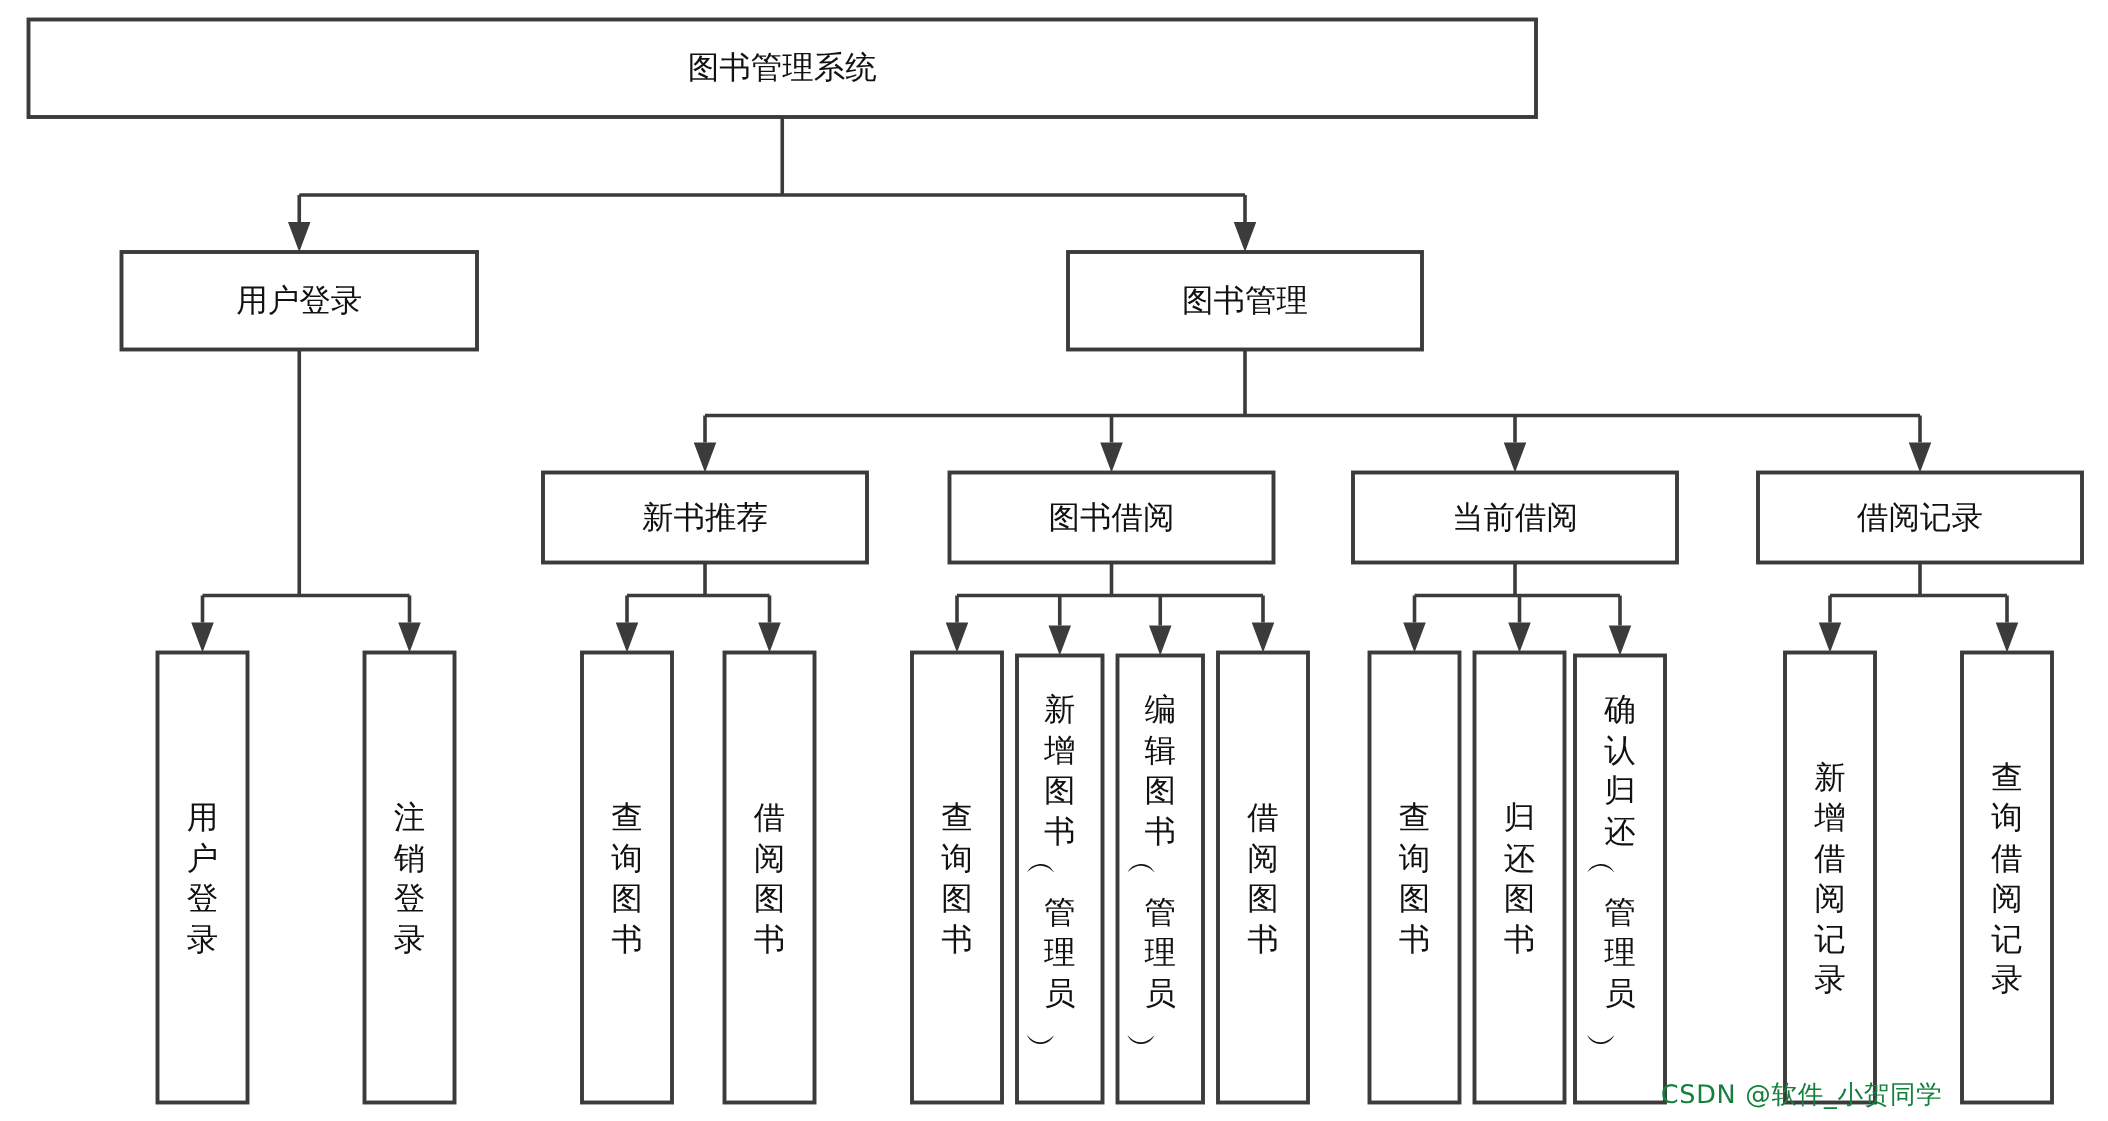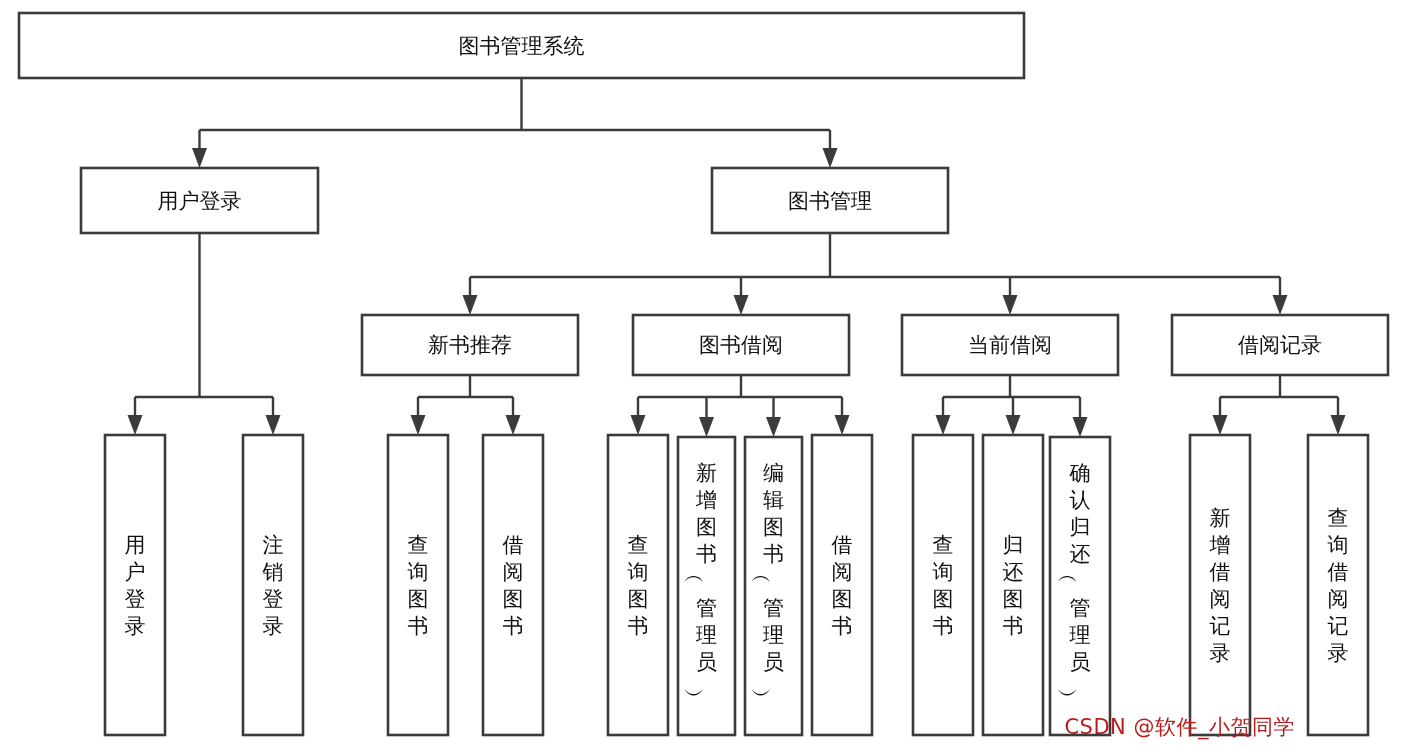--- a/index.html
+++ b/index.html
@@ -51,22 +51,22 @@
     font-family: "DejaVu Sans", "Liberation Sans", sans-serif;
     font-size: 21px;
     fill: #111111;
     text-anchor: middle;
   }
   .watermark {
     position: absolute;
     right: 8px;
     bottom: 6px;
     font-family: "DejaVu Sans", "Liberation Sans", sans-serif;
-    font-size: 21px;
-    color: #b91c1c;
+    font-size: 17px;
+    color: #15803d;
     letter-spacing: 0.5px;
     white-space: nowrap;
     user-select: none;
   }
 </style>
 </head>
 <body>
 
 <div id="diagram-root">
   <svg class="diagram" viewBox="0 0 1405 747">

